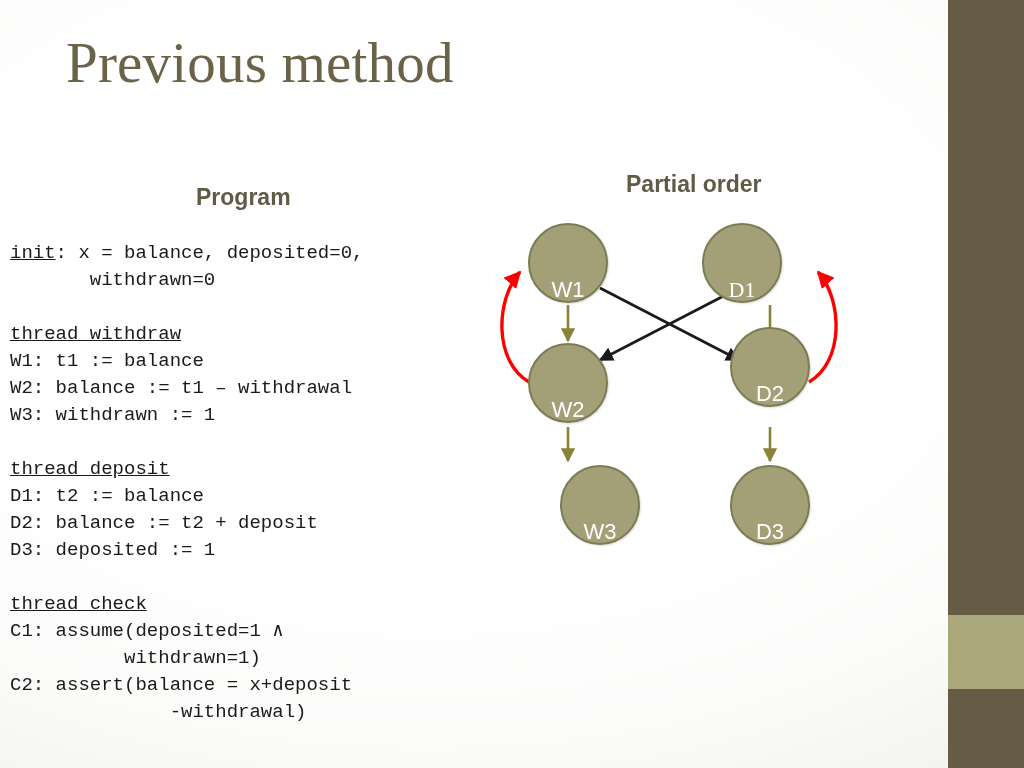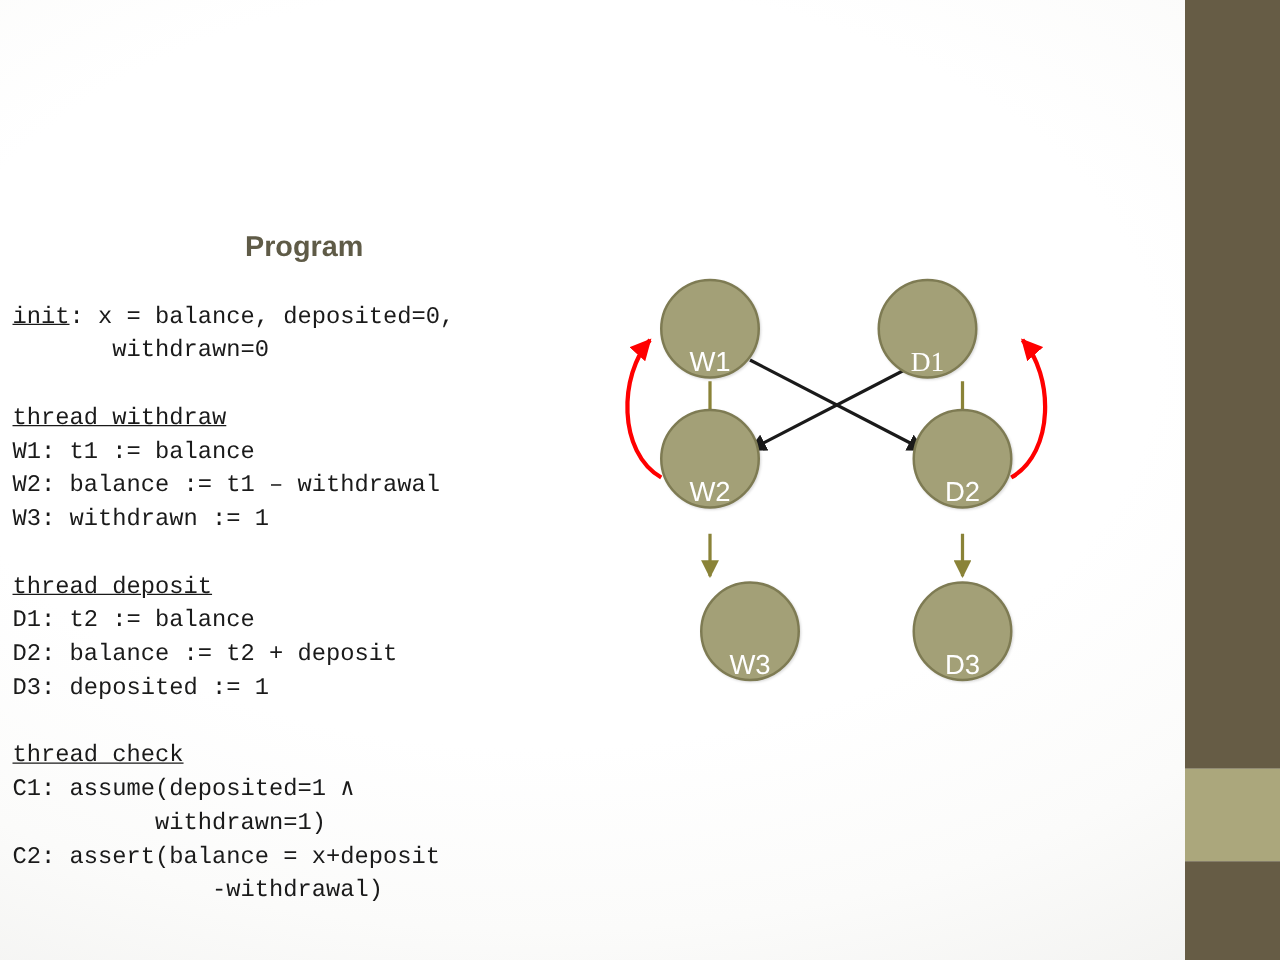--- a/index.html
+++ b/index.html
@@ -117,22 +117,24 @@
 </style>
 </head>
 <body>
 
 <div id="slide">
 
   <div class="side-bar side-bar-dark-top"></div>
   <div class="side-bar side-bar-light"></div>
   <div class="side-bar side-bar-dark-bottom"></div>
 
+  <div id="slide-title">Previous method</div>
 
   <div id="program-heading" class="col-heading">Program</div>
+  <div id="partial-order-heading" class="col-heading">Partial order</div>
 
   <div id="program-code"><span class="ln"><span class="u">init</span><span>: x = balance, deposited=0,</span></span><span class="ln"><span>       withdrawn=0</span></span><span class="ln blank">&nbsp;</span><span class="ln"><span class="u">thread withdraw</span></span><span class="ln"><span>W1: t1 := balance</span></span><span class="ln"><span>W2: balance := t1 – withdrawal</span></span><span class="ln"><span>W3: withdrawn := 1</span></span><span class="ln blank">&nbsp;</span><span class="ln"><span class="u">thread deposit</span></span><span class="ln"><span>D1: t2 := balance</span></span><span class="ln"><span>D2: balance := t2 + deposit</span></span><span class="ln"><span>D3: deposited := 1</span></span><span class="ln blank">&nbsp;</span><span class="ln"><span class="u">thread check</span></span><span class="ln"><span>C1: assume(deposited=1 ∧</span></span><span class="ln"><span>          withdrawn=1)</span></span><span class="ln"><span>C2: assert(balance = x+deposit</span></span><span class="ln"><span>              -withdrawal)</span></span></div>
 
   <svg id="partial-order-diagram" viewBox="0 0 1024 768" xmlns="http://www.w3.org/2000/svg">
     <defs>
       <marker id="arrow-olive" viewBox="0 0 10 10" refX="9" refY="5" markerWidth="5.5" markerHeight="5.5" orient="auto-start-reverse">
         <path d="M 0 0 L 10 5 L 0 10 z" fill="#8A8338"></path>
       </marker>
       <marker id="arrow-black" viewBox="0 0 10 10" refX="9" refY="5" markerWidth="5.5" markerHeight="5.5" orient="auto-start-reverse">
         <path d="M 0 0 L 10 5 L 0 10 z" fill="#1A1A1A"></path>
@@ -157,21 +159,21 @@
     <g>
       <path d="M 529 382 C 494 362 495 300 520 272" fill="none" stroke="#FF0000" stroke-width="3.4" marker-end="url(#arrow-red)"></path>
       <path d="M 809 382 C 844 362 843 300 818 272" fill="none" stroke="#FF0000" stroke-width="3.4" marker-end="url(#arrow-red)"></path>
     </g>
   </svg>
 
   <div id="po-nodes">
       <div class="po-node" style="left: 568px; top: 263px;">
         <span>W1</span>
       </div>
-      <div class="po-node" style="left: 568px; top: 367px;">
+      <div class="po-node" style="left: 568px; top: 383px;">
         <span>W2</span>
       </div>
       <div class="po-node" style="left: 600px; top: 505px;">
         <span>W3</span>
       </div>
       <div class="po-node" style="left: 742px; top: 263px; font-family: Liberation Serif, serif;">
         <span>D1</span>
       </div>
       <div class="po-node" style="left: 770px; top: 367px;">
         <span>D2</span>

